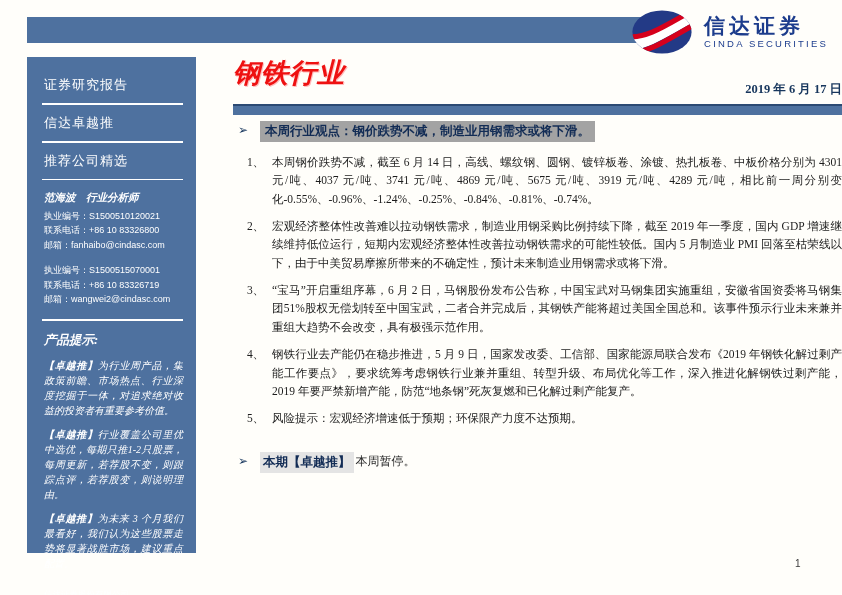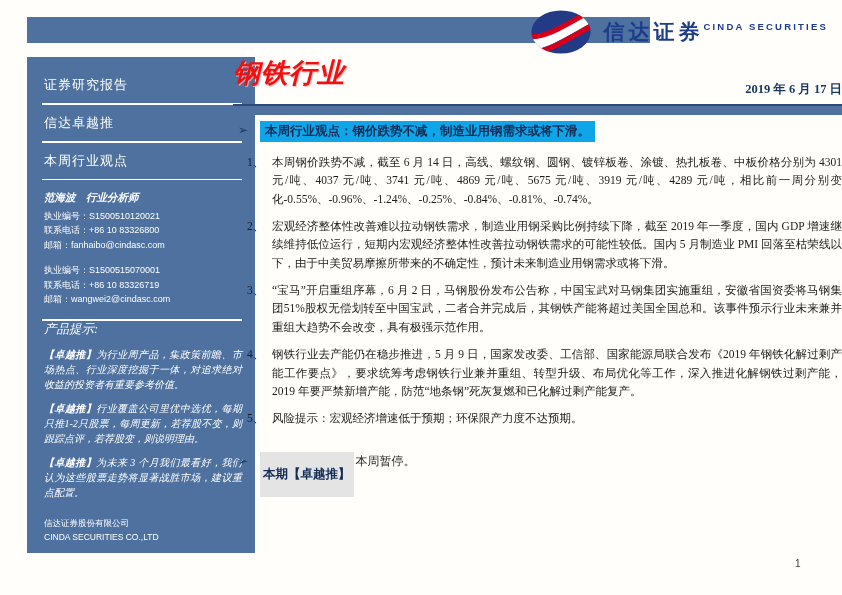--- a/index.html
+++ b/index.html
@@ -18,49 +18,49 @@
     width:623px; height:26px;
     background:#4e719f;
   }
 
   
   .logo-block {
     position:absolute; top:8px; right:14px;
     display:flex; align-items:center; gap:9px;
   }
   .logo-mark { width:66px; height:48px; }
-  .logo-text { display:flex; flex-direction:row; line-height:1.1; }
+  .logo-text { display:flex; flex-direction:column; line-height:1.1; }
   .brand-cn {
     font-family:"Liberation Sans","DejaVu Sans",sans-serif;
     font-size:21px; font-weight:bold; color:#1c3c8c; letter-spacing:4px;
   }
   .brand-en {
     font-family:"Liberation Sans","DejaVu Sans",sans-serif;
-    font-size:9.5px; font-weight:bold; color:#1c3c8c; letter-spacing:2.2px; margin-top:2px;
+    font-size:9.5px; font-weight:normal; color:#1c3c8c; letter-spacing:2.2px; margin-top:2px;
   }
 
   
   .sidebar {
     position:absolute; left:27px; top:57px;
-    width:228px; height:496px;
+    width:169px; height:496px;
     background:#4e719f; color:#fff;
     padding:10px 13px 10px 15px;
     font-size:9px;
   }
   .sb-section {
     font-size:13px; letter-spacing:1px;
     padding:9px 0 9px 2px;
     border-bottom:2px solid #fff;
   }
   .sb-section.thin { border-bottom-width:1px; }
   .analyst { margin-top:11px; padding-left:2px; }
   .analyst-name { font-size:10.5px; font-weight:bold; font-style:italic; margin-bottom:4px; }
   .analyst-line { font-size:9px; line-height:1.6; font-family:"Liberation Sans","DejaVu Sans",sans-serif; }
   .sb-divider { border:none; border-top:2px solid #fff; margin-top:13px; }
-  .tips-heading { font-size:12.5px; font-weight:normal; font-style:italic; padding-left:2px; }
+  .tips-heading { font-size:12.5px; font-weight:bold; font-style:italic; margin-top:11px; padding-left:2px; }
   .tip { font-size:10px; font-style:italic; line-height:1.5; margin-top:9px; padding-left:2px; text-align:justify; }
   .tip b { font-weight:bold; }
   .company { margin-top:16px; padding-left:2px; font-size:8.5px; line-height:1.65; }
   .company .en { font-family:"Liberation Sans","DejaVu Sans",sans-serif; }
 
   
   .main { position:absolute; left:233px; top:55px; width:611px; }
   .report-title {
     font-size:27px; font-weight:bold; font-style:italic;
     color:#ee1111; letter-spacing:1px;
@@ -70,32 +70,32 @@
     position:absolute; top:26px; right:2px;
     font-size:12.5px; font-weight:bold; color:#17365d;
   }
   .title-bar {
     margin-top:13px; height:11px;
     background:#4e719f; border-top:2px solid #2c4a73;
   }
   .viewpoint-row { display:flex; align-items:flex-start; margin-top:6px; padding-left:5px; }
   .arrow { color:#17365d; font-size:12px; line-height:1.5; flex:0 0 22px; }
   .viewpoint {
-    background:#0ea5e9; color:#122c55;
+    background:#a3a3a3; color:#122c55;
     font-weight:bold; font-size:12.5px; line-height:1.5;
     padding:1px 5px;
   }
   .points { margin-top:11px; padding-left:14px; padding-right:2px; }
   .point { display:flex; margin-bottom:9px; }
   .point-num { flex:0 0 25px; font-size:11.5px; line-height:1.6; }
   .point-text { font-size:11.5px; line-height:1.6; text-align:justify; }
   .closing-row { display:flex; align-items:flex-start; margin-top:24px; padding-left:5px; }
   .closing-hl {
     background:#e4e4e4; color:#122c55;
-    font-weight:bold; font-size:12.5px; line-height:1.5; padding:13px 3px;
+    font-weight:bold; font-size:12.5px; line-height:1.5; padding:1px 3px;
   }
   .closing-rest { font-size:12px; line-height:1.6; color:#2a2a2a; margin-left:2px; }
 
   
   .footer-disclaimer {
     position:absolute; left:474px; top:558px;
     font-size:10px; color:#3a3a3a; font-style:italic;margin-top:45px;
   }
   .footer-url { font-style:normal; font-family:"Liberation Sans","DejaVu Sans",sans-serif; margin-left:6px; }
   .footer-page {
@@ -125,21 +125,21 @@
   </svg>
   <div class="logo-text">
     <span class="brand-cn">信达证券</span>
     <span class="brand-en">CINDA SECURITIES</span>
   </div>
 </div>
 
 <div class="sidebar">
   <div class="sb-section">证券研究报告</div>
   <div class="sb-section">信达卓越推</div>
-  <div class="sb-section thin">本周行业观点</div>
+  <div class="sb-section thin">推荐公司精选</div>
 
   <div class="analyst">
     <div class="analyst-name">范海波　行业分析师</div>
     <div class="analyst-line">执业编号：S1500510120021</div>
     <div class="analyst-line">联系电话：+86 10 83326800</div>
     <div class="analyst-line">邮箱：fanhaibo@cindasc.com</div>
   </div>
 
   <div class="analyst">
     <div class="analyst-line">执业编号：S1500515070001</div>

